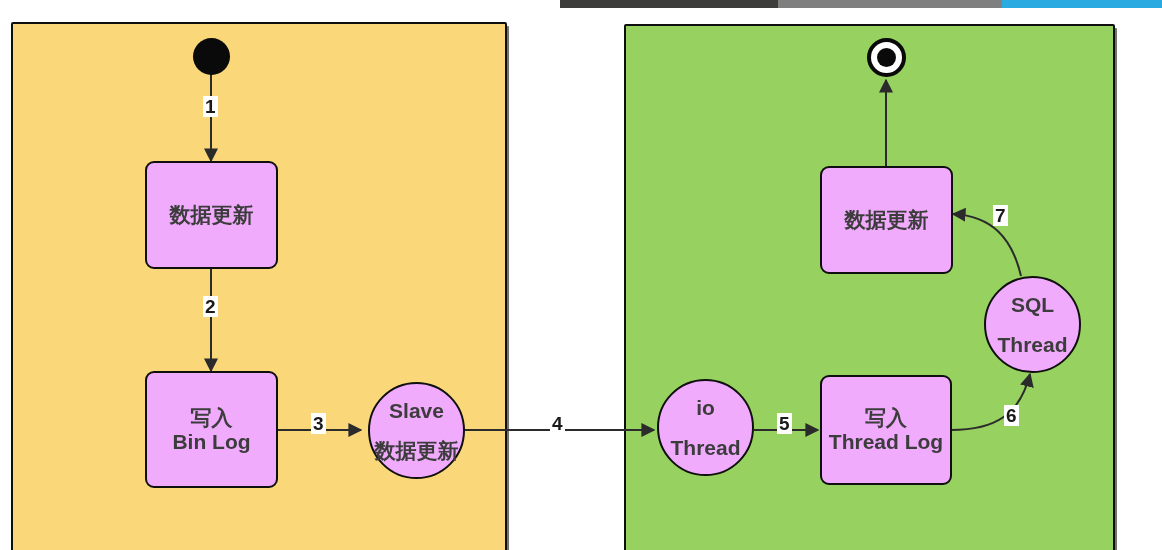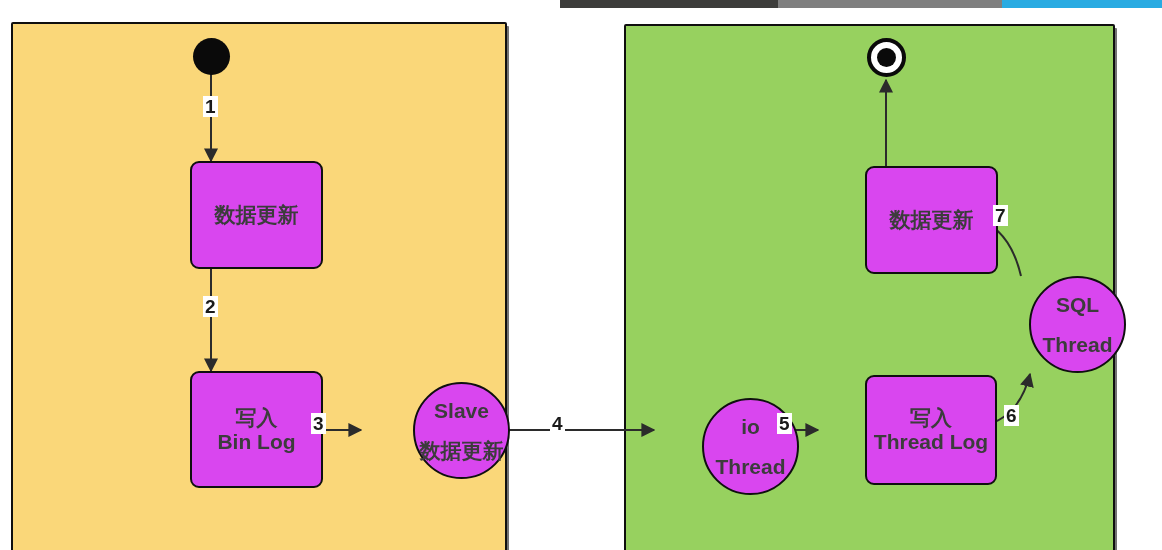--- a/index.html
+++ b/index.html
@@ -44,32 +44,31 @@
     position: absolute;
     left: 0; top: 0;
     width: 1162px; height: 550px;
     pointer-events: none;
   }
 
   
   .node {
     position: absolute;
     box-sizing: border-box;
-    background: #d946ef;
+    background: #f0abfc;
     border: 2px solid #0f0f0f;
     display: flex;
     flex-direction: column;
     align-items: center;
     justify-content: center;
     color: #3c3c3c;
     font-weight: bold;
     line-height: 1.12;
     text-align: center;
     white-space: nowrap;
-    margin-left: 45px;
   }
   .node.box {
     border-radius: 9px;
     font-size: 21px;
   }
   .node.circle {
     border-radius: 50%;
     font-size: 21px;
     gap: 16px;
   }
@@ -161,21 +160,21 @@
   <div class="node box" style="left:145px; top:371px; width:133px; height:117px;">
     <span class="ln cjk">写入</span>
     <span class="ln">Bin Log</span>
   </div>
 
   <div class="node circle" style="left:368px; top:382px; width:97px; height:97px;">
     <span class="ln">Slave</span>
     <span class="ln cjk">数据更新</span>
   </div>
 
-  <div class="node circle" style="left:657px; top:398px; width:97px; height:97px;">
+  <div class="node circle" style="left:657px; top:379px; width:97px; height:97px;">
     <span class="ln">io</span>
     <span class="ln">Thread</span>
   </div>
 
   <div class="node box" style="left:820px; top:375px; width:132px; height:110px;">
     <span class="ln cjk">写入</span>
     <span class="ln">Thread Log</span>
   </div>
 
   <div class="node circle" style="left:984px; top:276px; width:97px; height:97px;">

